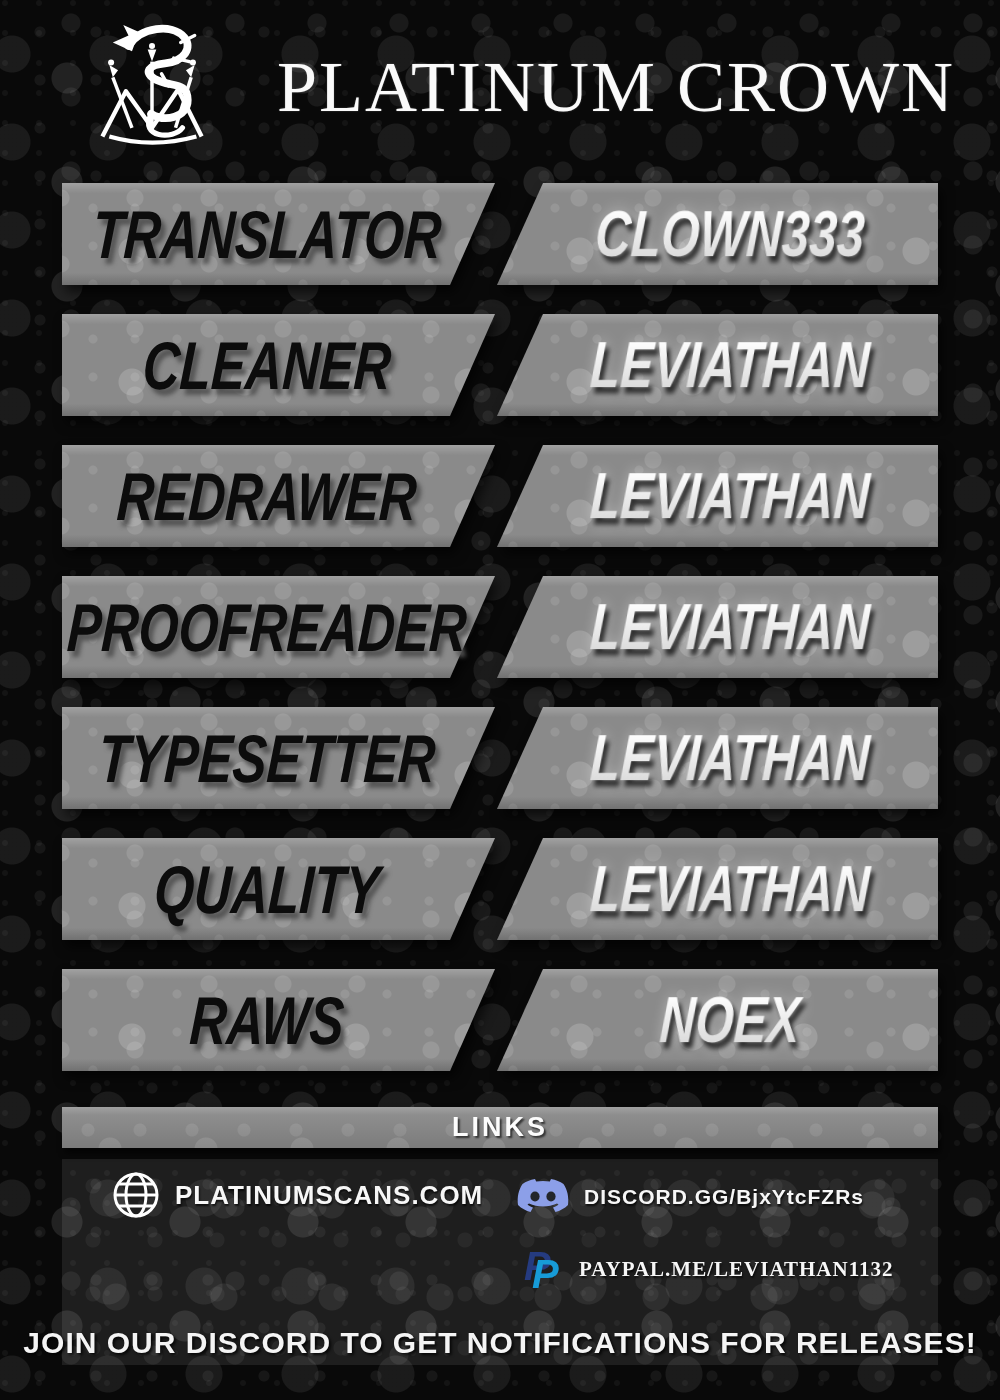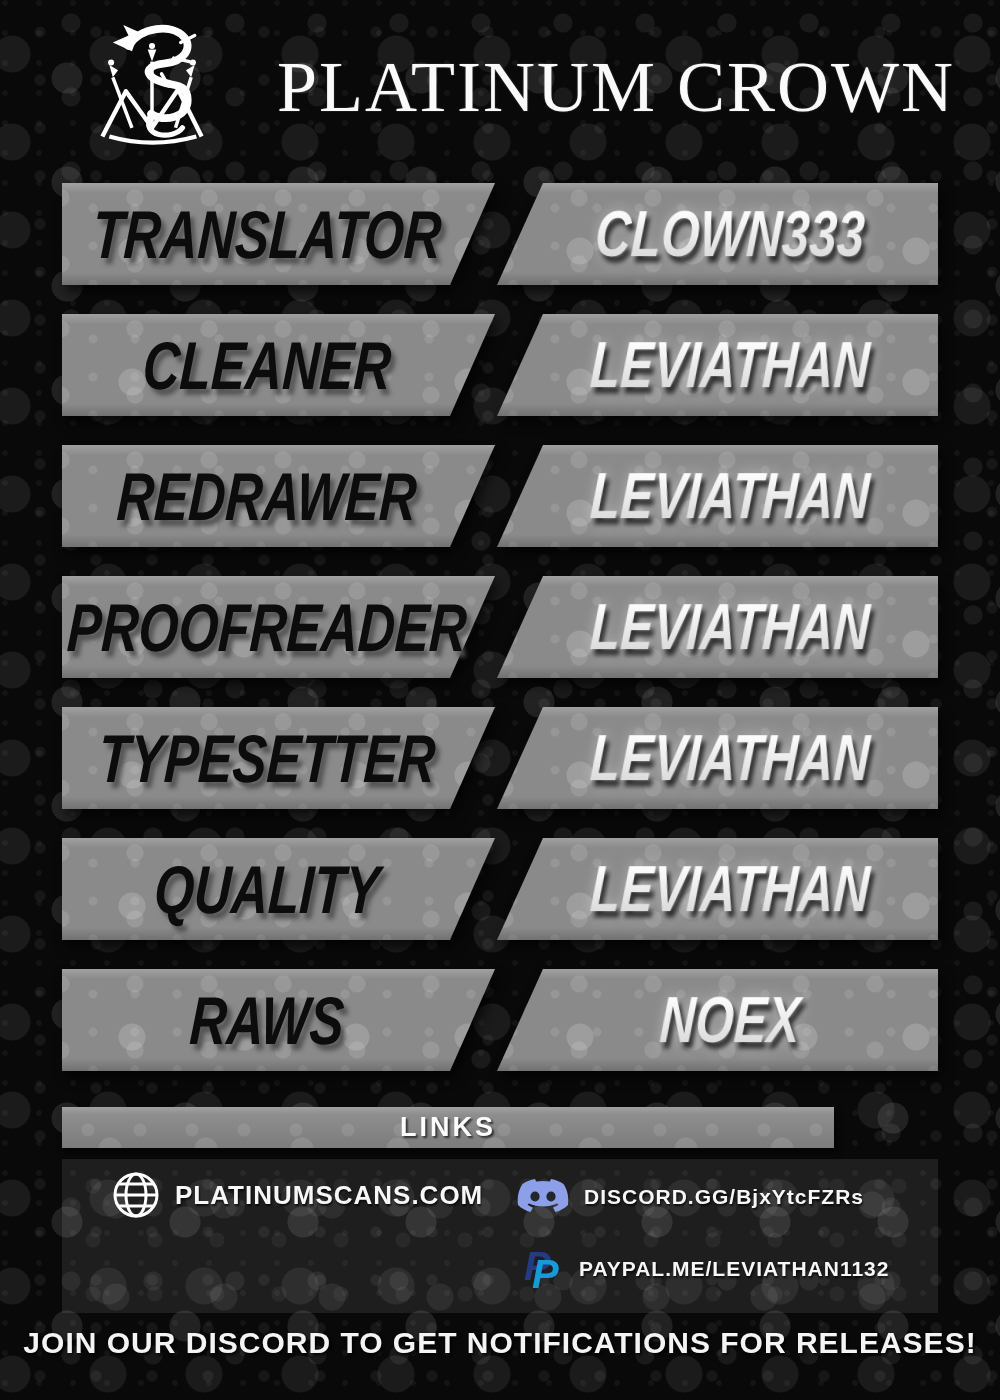--- a/index.html
+++ b/index.html
@@ -54,49 +54,49 @@
   }
   .name-text{
     left:460px;width:416px;font-size:52px;
     transform:skewX(-3deg) scale(0.95,1.25);
     background:linear-gradient(#ffffff 30%, #bdbdbd);
     -webkit-background-clip:text;background-clip:text;color:transparent;
     filter:drop-shadow(4px 5px 2px rgba(25,25,25,0.85)) drop-shadow(0 0 6px rgba(255,255,255,0.35));
   }
   
   .links-bar{
-    position:absolute;left:62px;top:1107px;width:772px;height:41px;
+    position:absolute;left:62px;top:1107px;width:876px;height:41px;
     display:flex;align-items:center;justify-content:center;
     background-color:#8d8d8d;
     background-image:
       linear-gradient(rgba(255,255,255,0.18), rgba(255,255,255,0) 20%, rgba(0,0,0,0.12)),
       radial-gradient(circle, rgba(255,255,255,0.14) 0 11px, transparent 12px),
       radial-gradient(circle, rgba(255,255,255,0.10) 0 6px, transparent 7px);
     background-size:100% 100%, 96px 84px, 52px 46px;
     font-size:27px;font-weight:bold;letter-spacing:3px;color:#fcfcfc;
     text-shadow:2px 2px 2px rgba(30,30,30,0.8);
     box-shadow:3px 5px 6px rgba(0,0,0,0.6);
   }
   .links-panel{
-    position:absolute;left:62px;top:1159px;width:876px;height:154px;
+    position:absolute;left:62px;top:1159px;width:876px;height:206px;
     background-color:rgba(255,255,255,0.085);
     background-image:
       radial-gradient(circle, rgba(255,255,255,0.07) 0 13px, transparent 14px),
       radial-gradient(circle, rgba(255,255,255,0.05) 0 7px, transparent 8px);
     background-size:108px 92px, 62px 54px;
   }
   .link-item{
     position:absolute;display:flex;align-items:center;gap:15px;height:54px;
     color:#f7f7f7;font-weight:bold;white-space:nowrap;
   }
   .link-label{letter-spacing:1px;text-shadow:1px 2px 2px rgba(0,0,0,0.7);}
   .li-web{left:50px;top:9px;}  .li-web .link-label{font-size:26px;}
   .li-discord{left:455px;top:11px;} .li-discord .link-label{font-size:21px;}
   .li-patreon{left:50px;top:81px;} .li-patreon .link-label{font-size:21px;}
-  .li-paypal{left:458px;top:83px;} .li-paypal .link-label{font-size:21px;}
+  .li-paypal{left:458px;top:83px;} .li-paypal .link-label{font-size:21px;font-family:Liberation Serif, serif;}
   .footer-msg{
     position:absolute;left:0;top:1320px;width:876px;height:46px;left:62px;
     display:flex;align-items:center;justify-content:center;
     font-size:30px;font-weight:bold;letter-spacing:1px;color:#f4f4f4;
     text-shadow:2px 2px 3px rgba(0,0,0,0.8);white-space:nowrap;
   }
   .icon-box{display:flex;align-items:center;justify-content:center;}
 </style>
 </head>
 <body>

